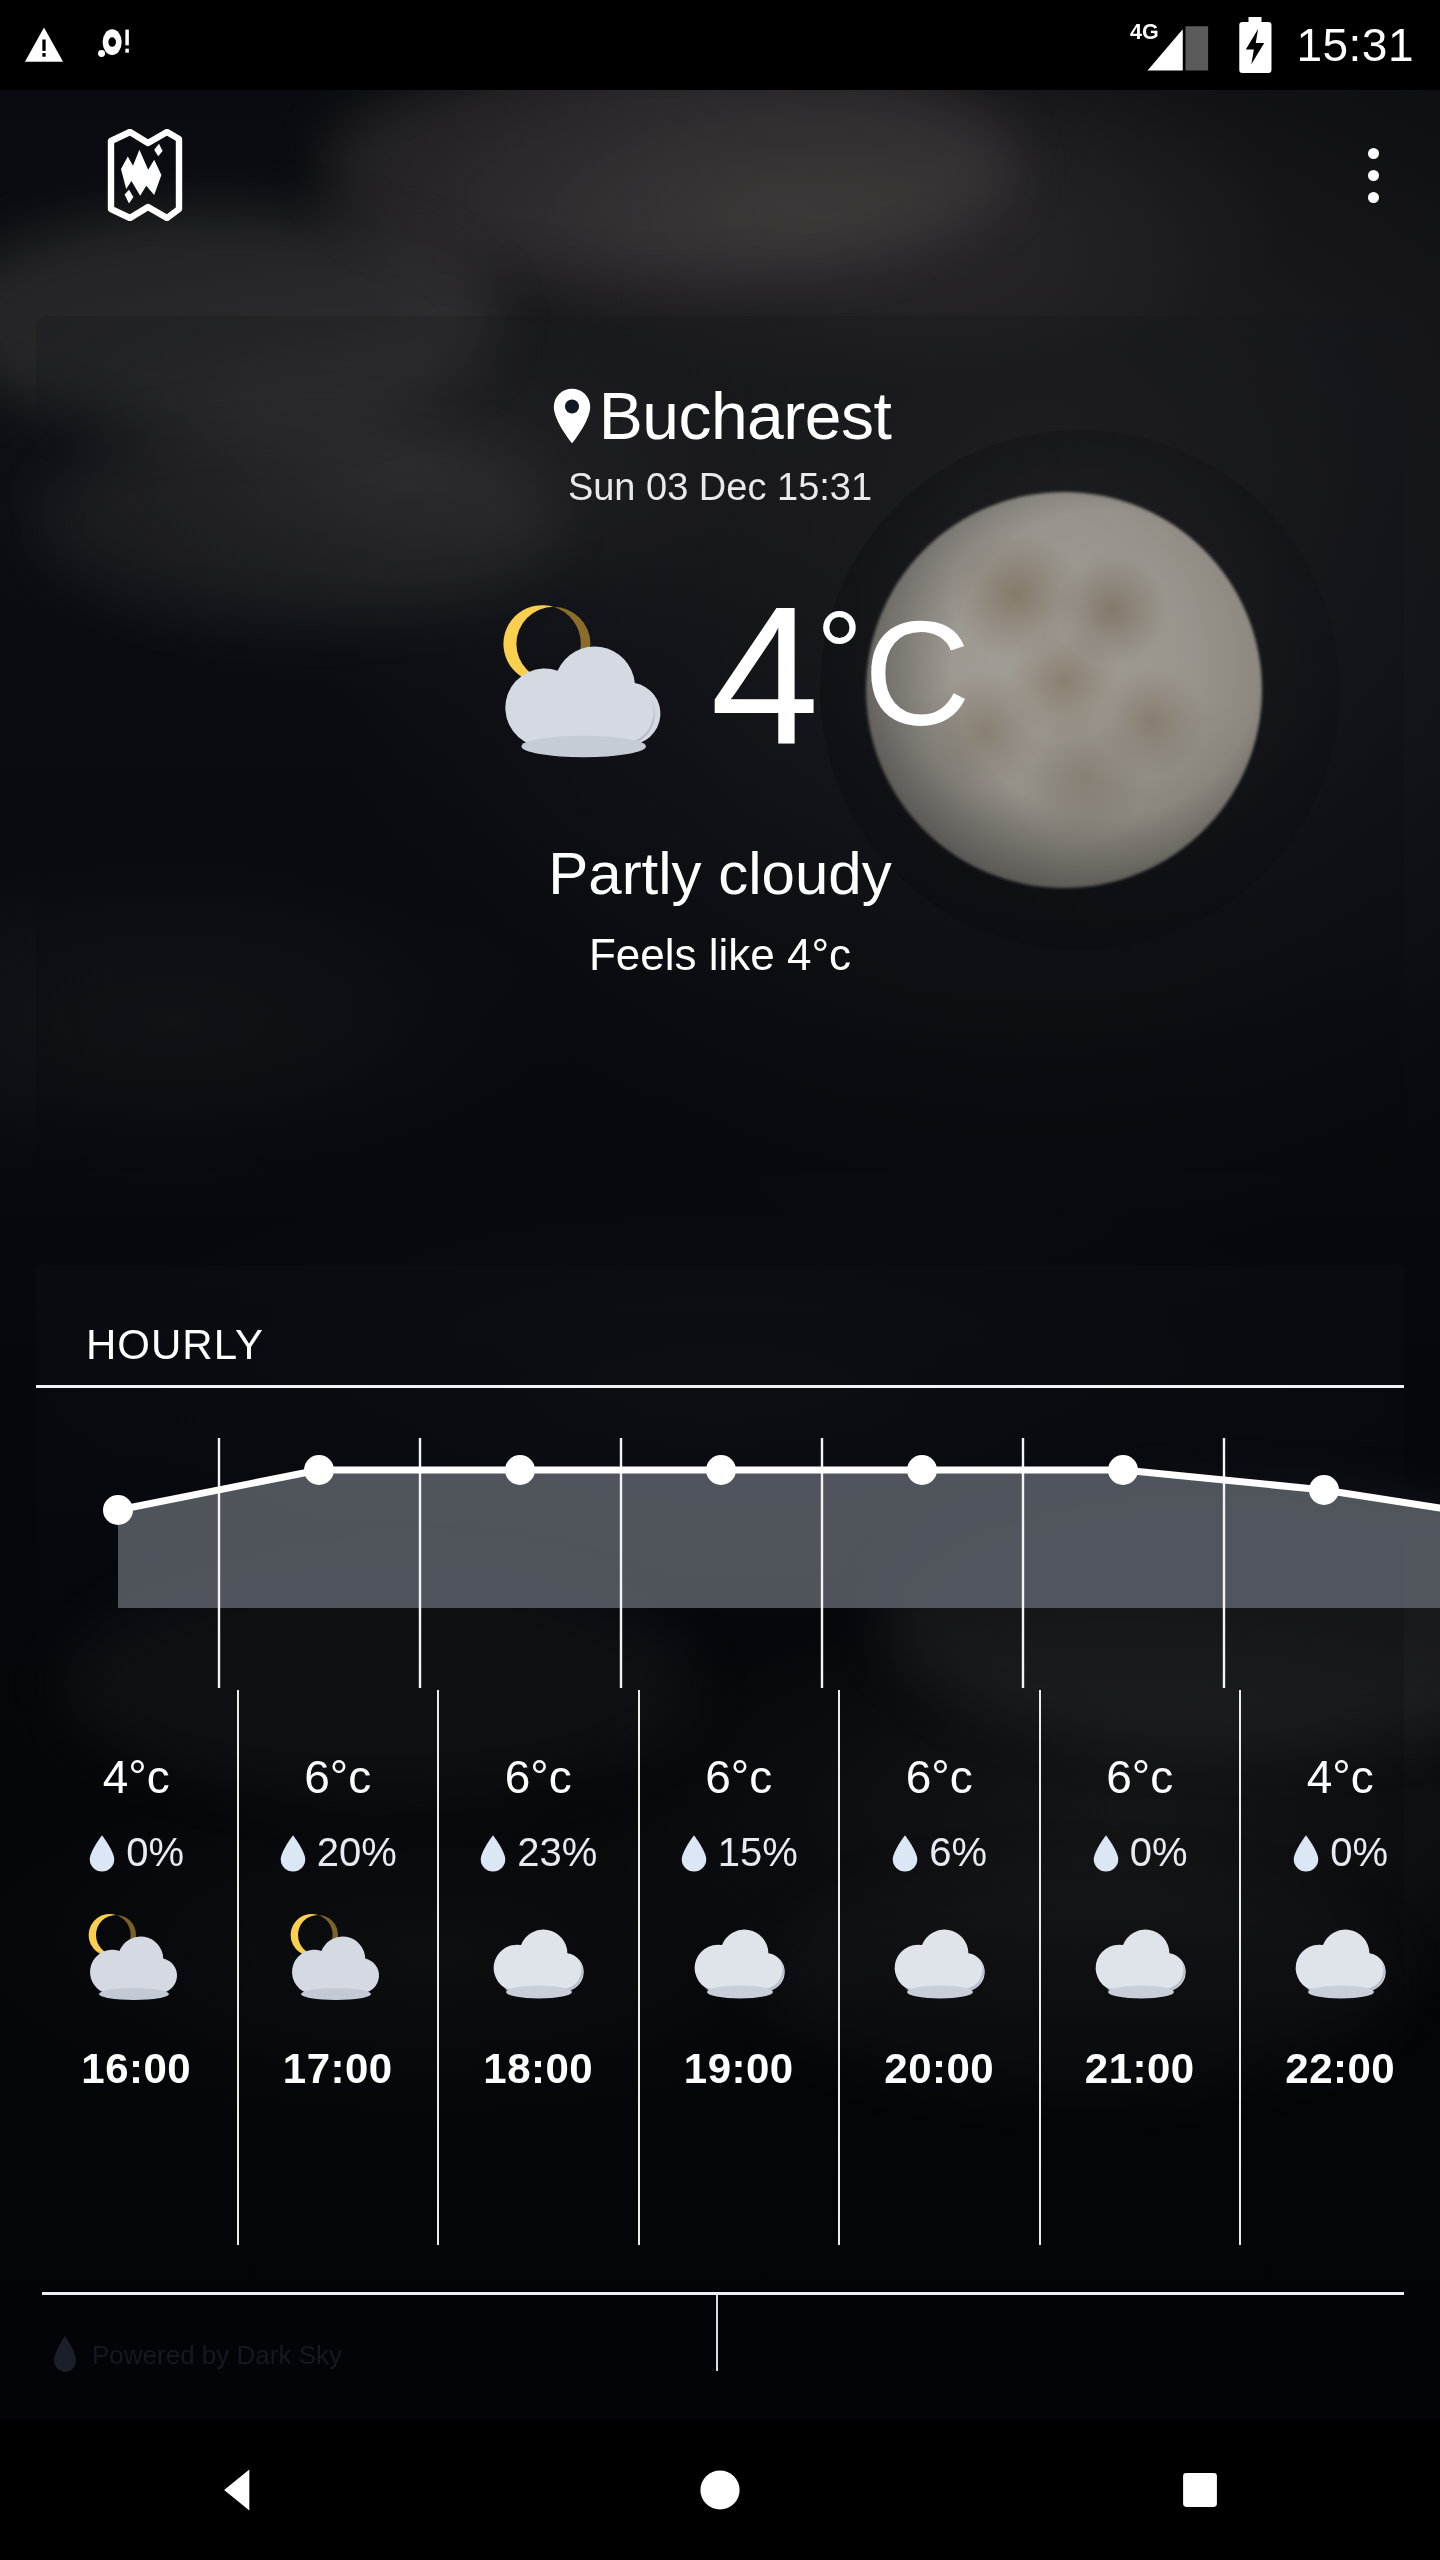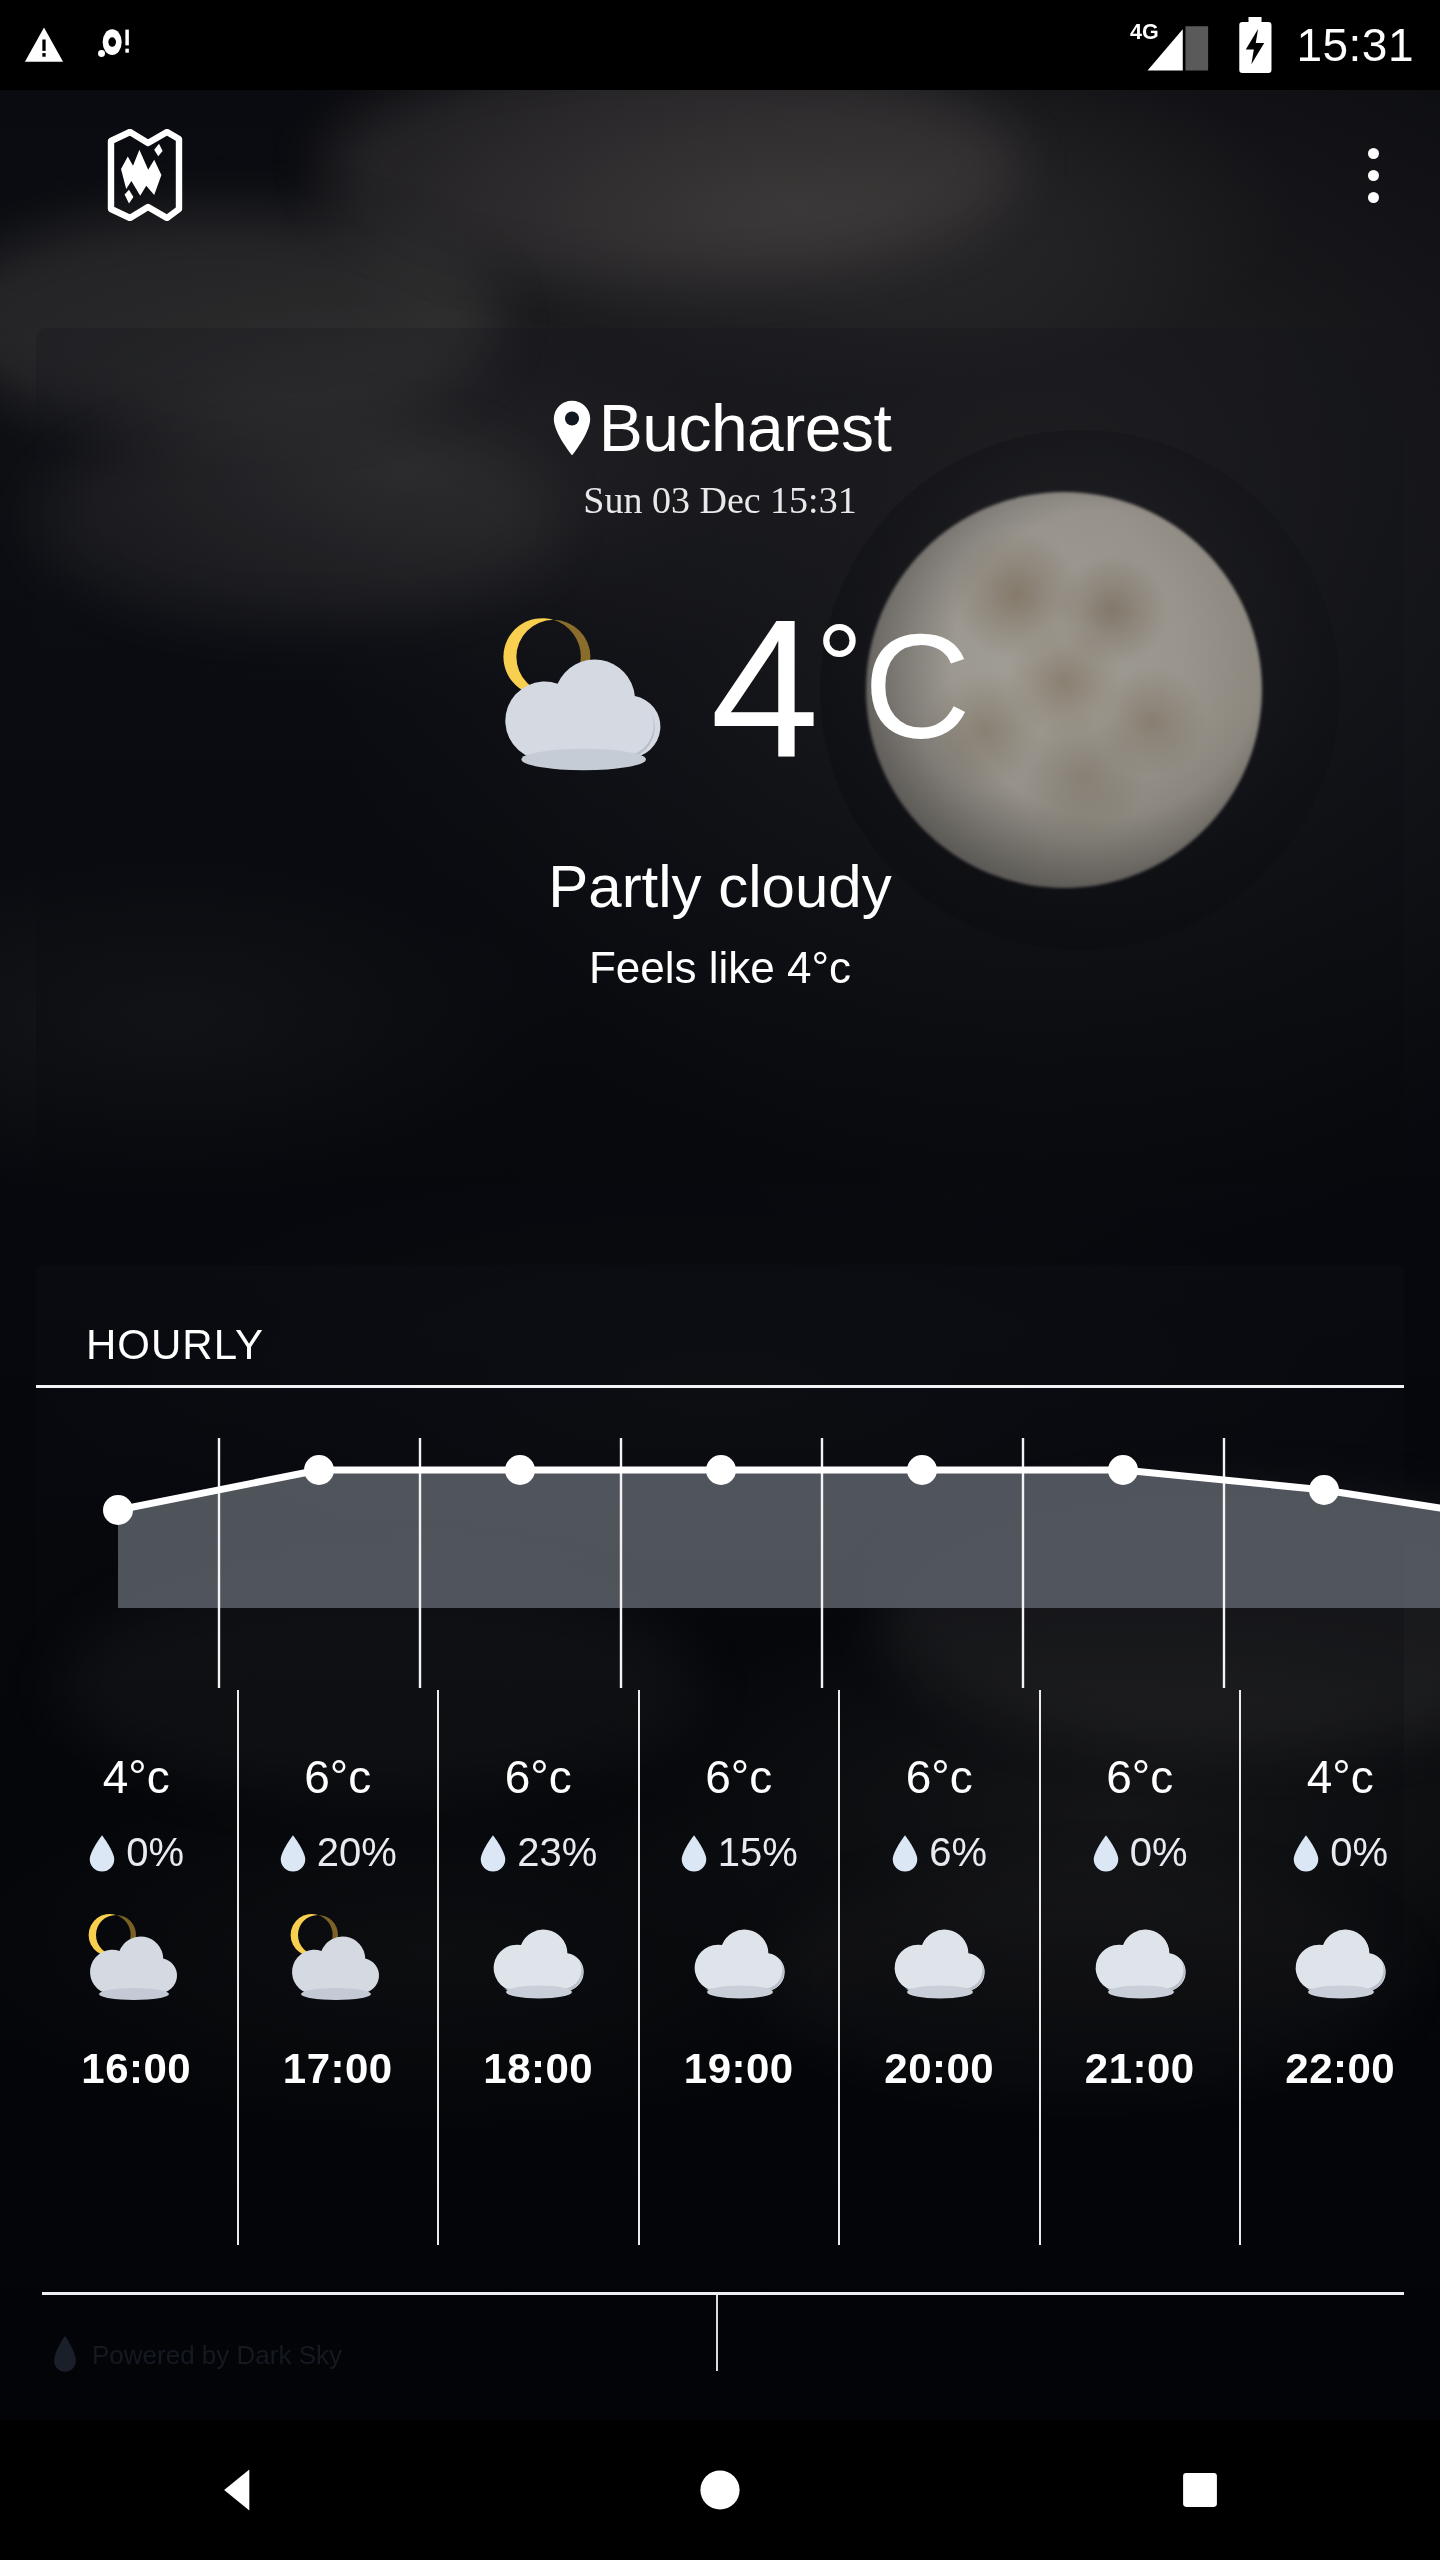--- a/index.html
+++ b/index.html
@@ -63,31 +63,31 @@
   .actionbtn {
     color:#fff; font-size:44px; font-weight:700; letter-spacing:1.2px;
     padding:0 30px; line-height:170px;
   }
   #overflow { width:78px; height:170px; display:flex; flex-direction:column;
     align-items:center; justify-content:center; gap:11px; }
   #overflow i { display:block; width:11px; height:11px; border-radius:50%; background:#fff; }
 
   
   #currentcard {
-    position:absolute; left:36px; top:328px; width:1368px; height:855px;
+    position:absolute; left:36px; top:316px; width:1368px; height:855px;
     border-radius:10px; z-index:20;
     background:linear-gradient(180deg, rgba(18,20,28,0.26) 0%, rgba(10,12,18,0.20) 45%, rgba(6,8,12,0.34) 100%);
     overflow:hidden;
   }
   #cityline {
     display:flex; align-items:center; justify-content:center; gap:4px;
     margin-top:62px;
   }
   #cityname { color:#fff; font-size:66px; font-weight:400; letter-spacing:-0.5px; }
-  #datetime { text-align:center; color:#e9e9ec; font-size:38px; margin-top:12px; font-weight:400;font-family:Liberation Serif, serif; }
+  #datetime { text-align:center; color:#e9e9ec; font-size:38px; margin-top:12px; font-weight:400; }
   #temprow {
     display:flex; align-items:center; justify-content:center;
     margin-top:78px; gap:0;
   }
   #bigicon { width:220px; height:175px; flex:none; margin-right:18px; }
   #bigtemp {
     color:#fff; font-size:196px; font-weight:300; line-height:0.92;
     letter-spacing:-3px; display:flex; align-items:flex-start;
   }
   #bigtemp .deg { font-size:116px; line-height:1; margin-top:8px; }

